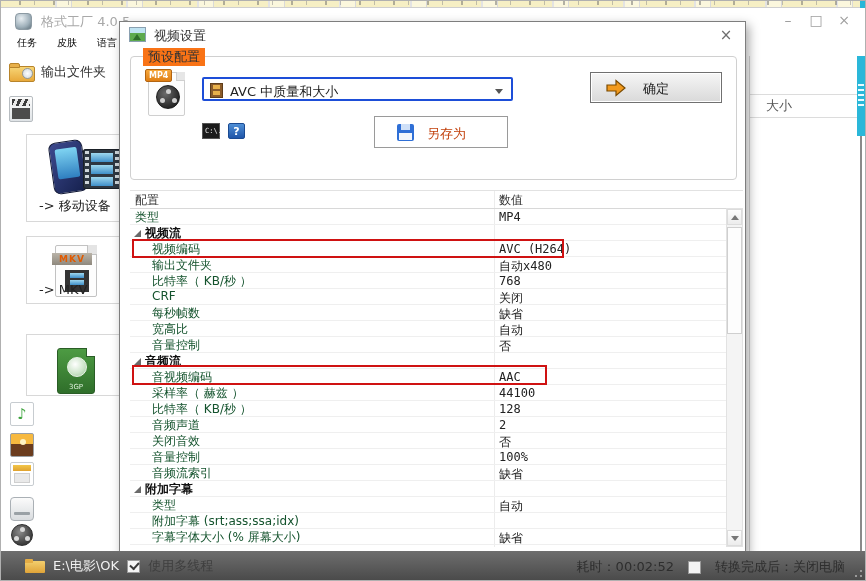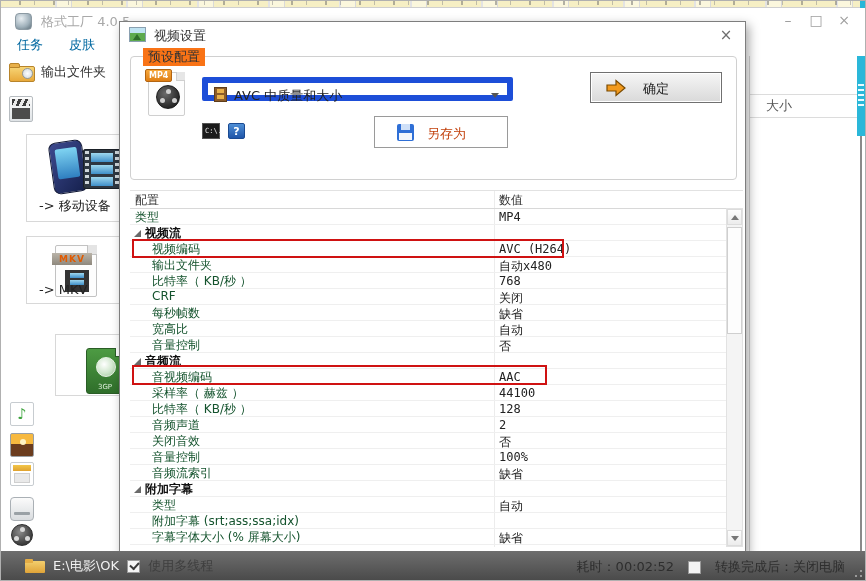--- a/index.html
+++ b/index.html
@@ -17,41 +17,41 @@
   .topstrip .cyanend { position:absolute; right:0; top:0; width:7px; height:7px; background:#29b6d8; }
 
   
   .titlebar { position:absolute; left:0; top:7px; width:866px; height:26px; background:#fff; }
   .app-icon { position:absolute; left:14px; top:5px; width:17px; height:17px; border-radius:4px;
     background:radial-gradient(circle at 35% 30%,#e8eef2,#9fb0ba 60%,#5f707a); border:1px solid #8c9aa3; }
   .app-title { position:absolute; left:40px; top:5px; color:#a9a9a9; font-size:13px; }
   .winbtns { position:absolute; right:14px; top:3px; display:flex; gap:10px; color:#9f9f9f; font-size:14px; }
   .winbtn { width:18px; height:18px; text-align:center; line-height:18px; cursor:default; }
 
-  .menubar { position:absolute; left:12px; top:33px; display:flex; gap:18px; color:#0369a1; font-size:13px; }
+  .menubar { position:absolute; left:12px; top:33px; display:flex; gap:12px; color:#000000; font-size:10px; }
   .menu-item { padding:2px 4px; }
 
   .outbtn { position:absolute; left:8px; top:55px; width:108px; height:32px; display:flex; align-items:center; gap:6px; }
   .folder-ic { position:relative; width:26px; height:19px; }
   .folder-ic .back { position:absolute; left:0; top:3px; width:26px; height:16px; background:linear-gradient(#f7d576,#e8a93b); border:1px solid #b8842a; border-radius:2px; }
   .folder-ic .tab { position:absolute; left:0; top:0; width:11px; height:5px; background:#e8b04a; border:1px solid #b8842a; border-radius:2px 2px 0 0; }
   .folder-ic .clock { position:absolute; right:2px; top:5px; width:11px; height:11px; border-radius:50%; background:radial-gradient(#fdfdfd,#cfd6da); border:1px solid #8e989e; }
   .outbtn .lbl { font-size:13px; color:#333; }
 
   .cat-clapper { position:absolute; left:8px; top:95px; width:24px; height:26px;
     background:linear-gradient(#fdfdfd,#dfe3e6); border:1px solid #b7bcc0; border-radius:2px; }
   .cat-clapper .top { position:absolute; left:2px; top:2px; width:18px; height:7px; background:repeating-linear-gradient(115deg,#3c3c3c 0 3px,#e9e9e9 3px 6px); }
   .cat-clapper .body { position:absolute; left:2px; top:11px; width:18px; height:11px; background:#4c4c4c; }
 
   
   .card { position:absolute; left:25px; width:104px; background:#fff; border:1px solid #d8d8d8; }
   .card .caption { position:absolute; left:12px; bottom:6px; font-size:13px; color:#222; white-space:nowrap; }
   .card1 { top:133px; height:88px; }
   .card2 { top:235px; height:68px; }
-  .card3 { top:333px; height:62px;margin-left:29px; }
+  .card3 { top:333px; height:62px; }
 
   .phone-ic { position:absolute; left:24px; top:6px; width:34px; height:52px; background:linear-gradient(135deg,#3d4a8f,#15204d);
     border-radius:7px; border:1px solid #101735; transform:rotate(-8deg); }
   .phone-ic .scr { position:absolute; left:5px; top:6px; width:22px; height:30px; background:linear-gradient(#7fd4f2,#2f7fc0); border-radius:2px; }
   .film-ic { position:absolute; left:56px; top:14px; width:38px; height:40px; background:#2e3742; border-radius:3px;
     box-shadow:inset 0 0 0 1px #1a2027; }
   .film-ic .cell { position:absolute; left:8px; width:22px; height:9px; background:linear-gradient(#9fd8ef,#3f8fc9); }
   .film-ic .c1{top:4px} .film-ic .c2{top:16px} .film-ic .c3{top:28px}
   .film-ic .holes { position:absolute; top:2px; width:4px; height:36px;
     background:repeating-linear-gradient(#cfd6db 0 3px,transparent 3px 6px); }
@@ -113,21 +113,21 @@
 
   .mp4big { position:absolute; left:28px; top:50px; width:37px; height:44px; background:#fdfdfd; border:1px solid #cfcfcf; border-radius:2px; }
   .mp4big .fold { position:absolute; right:-1px; top:-1px; width:9px; height:9px; background:#e6e6e6; border-left:1px solid #cfcfcf; border-bottom:1px solid #cfcfcf; }
   .mp4big .reel { position:absolute; left:7px; top:12px; width:24px; height:24px; border-radius:50%;
     background:radial-gradient(circle at 38% 34%,#6b6b6b,#262626 72%); border:1px solid #1d1d1d; }
   .mp4big .reel i { position:absolute; width:5px; height:5px; border-radius:50%; background:#cfcfcf; }
   .mp4big .r1{left:9px;top:3px} .mp4big .r2{left:3px;top:12px} .mp4big .r3{left:15px;top:12px}
   .mp4big .badge { position:absolute; left:-4px; top:-4px; background:linear-gradient(#f6a83c,#e07f14); color:#fff;
     font-size:8px; font-weight:bold; padding:1px 3px; border:1px solid #b36410; border-radius:2px; }
 
-  .combo { position:absolute; left:82px; top:55px; width:311px; height:24px; background:#fff; border:6px solid #1d4ed8; border-radius:2px; }
+  .combo { position:absolute; left:82px; top:55px; width:311px; height:24px; background:#fff; border:2px solid #1d4ed8; border-radius:2px; }
   .combo .ic { position:absolute; left:6px; top:4px; width:13px; height:15px; background:#8a5b2a;
     box-shadow:inset 0 0 0 1px #5f3d1a; }
   .combo .ic i { position:absolute; left:3px; width:7px; height:4px; background:#e8b04a; }
   .combo .ic .a{top:2px} .combo .ic .b{top:8px}
   .combo .txt { position:absolute; left:26px; top:4px; font-size:13px; color:#222; }
   .combo .arrow { position:absolute; right:8px; top:10px; width:0; height:0;
     border-left:4px solid transparent; border-right:4px solid transparent; border-top:5px solid #555; }
 
   .okbtn { position:absolute; left:470px; top:50px; width:132px; height:31px;
     background:linear-gradient(#f6f6f6,#d9d9d9); border:1px solid #707070; box-shadow:inset 0 0 0 1px #fff; }

